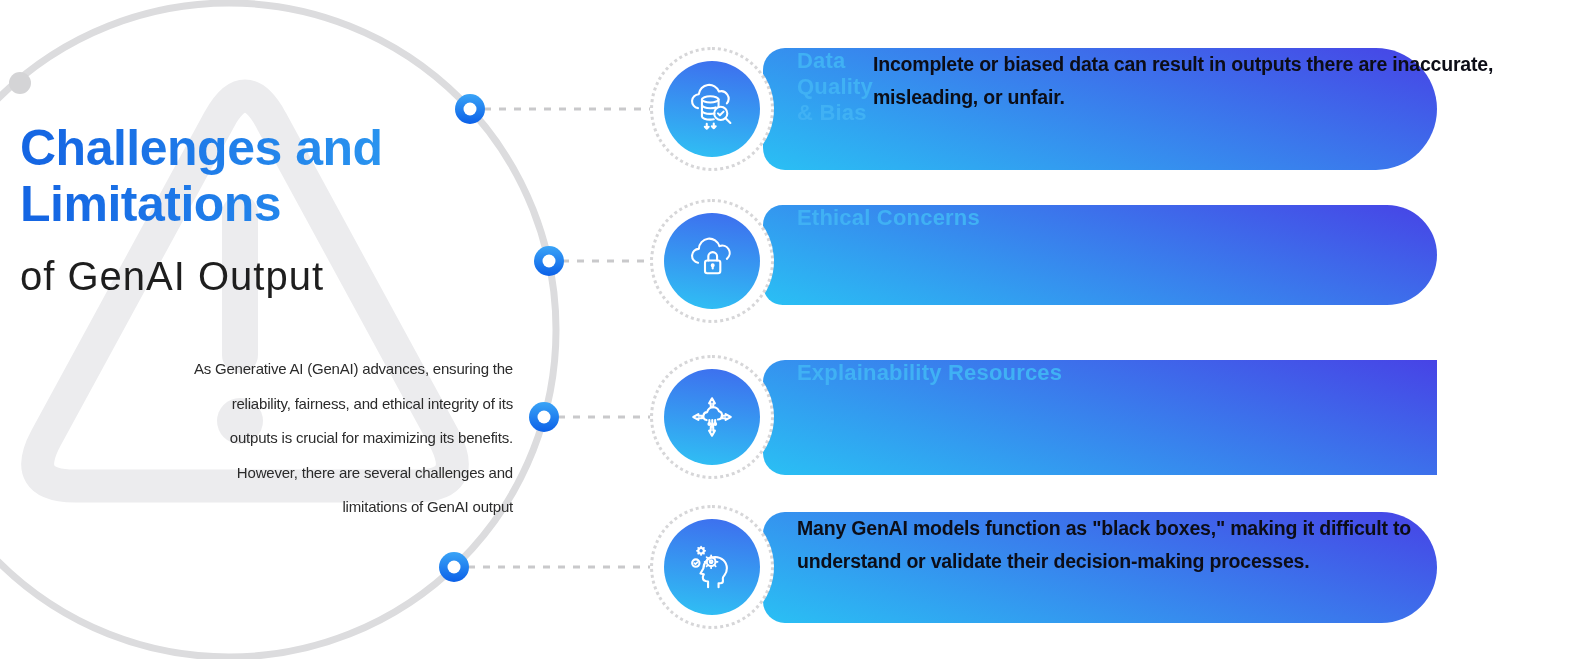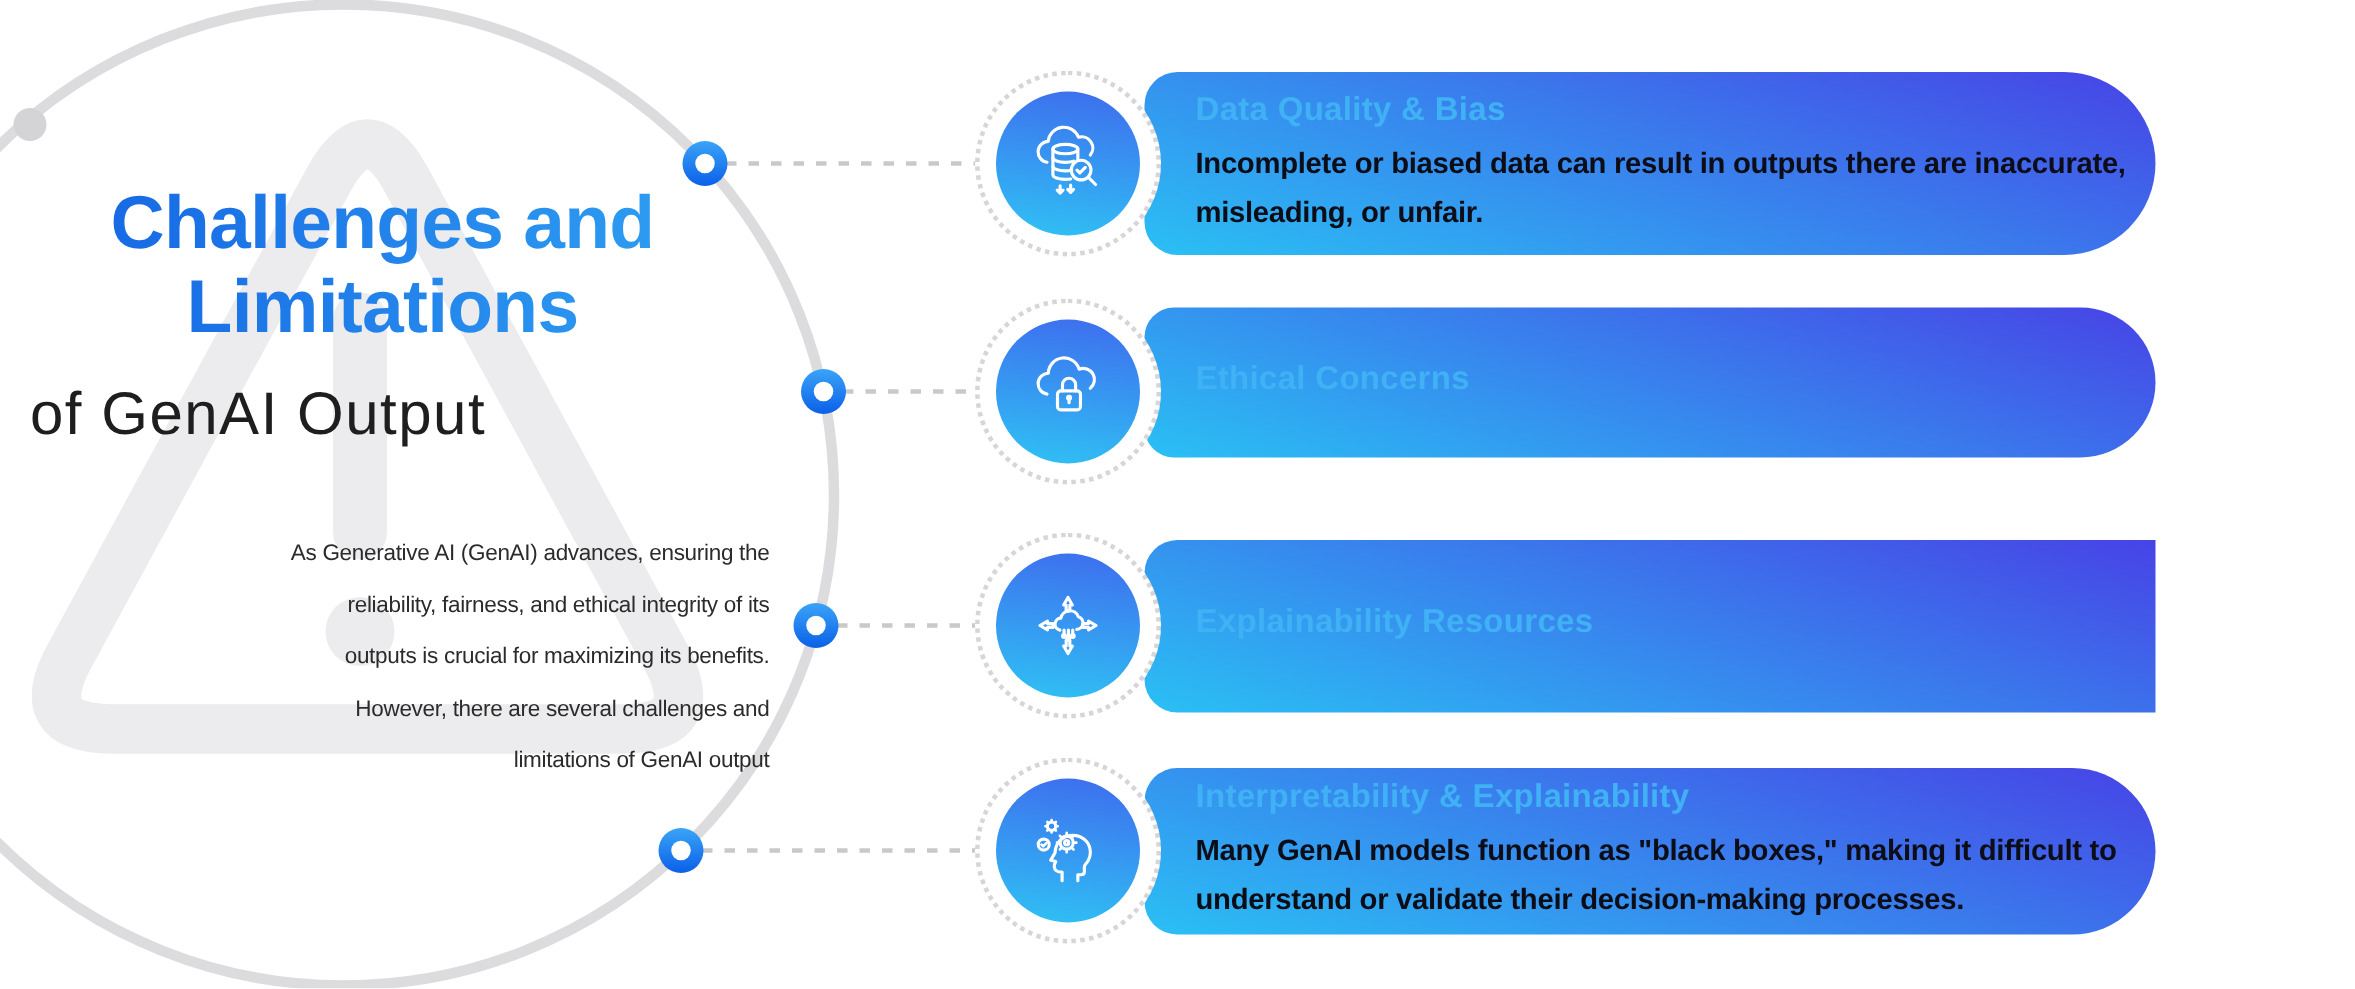--- a/index.html
+++ b/index.html
@@ -9,21 +9,21 @@
     position: relative;
     width: 1570px; height: 659px;
     background: #ffffff;
     overflow: hidden;
   }
   .bg-svg { position: absolute; left: 0; top: 0; z-index: 0; }
 
   
   .title {
     position: absolute; left: 20px; top: 120px; width: 470px; z-index: 2;
-    text-align: center; font-weight: bold;
+    font-weight: bold;
     font-size: 50px; line-height: 56px; letter-spacing: -0.5px;
     background: linear-gradient(90deg, #1566e3 5%, #2f9ff2 95%);
     -webkit-background-clip: text; background-clip: text;
     -webkit-text-fill-color: transparent; color: transparent;
     white-space: pre;
   }
   .subtitle {
     position: absolute; left: 20px; top: 252px; width: 470px; z-index: 2;
     text-align: left; font-size: 40px; line-height: 48px;
     color: #1e1e1e; font-weight: 400; letter-spacing: 1px;
@@ -31,21 +31,21 @@
   .intro {
     position: absolute; left: 1px; top: 352px; width: 512px; z-index: 2;
     text-align: right; font-size: 15px; line-height: 34.5px;
     letter-spacing: -0.2px; color: #2b2b2b; white-space: pre;
   }
 
   
   .pill {
     position: absolute; left: 763px; width: 674px; z-index: 1;
     background: linear-gradient(197deg, #4743e6 0%, #2ac0f4 100%);
-    display: flex; flex-direction: column; justify-content: center;
+    display: flex; justify-content: flex-start;
     padding-left: 34px;
   }
   .pill.r1 { top: 48px;  height: 122px; border-radius: 22px 61px 61px 22px; }
   .pill.r2 { top: 205px; height: 100px; border-radius: 22px 56px 56px 22px; }
   .pill.r3 { top: 360px; height: 115px; border-radius: 22px 0 0 22px; }
   .pill.r4 { top: 512px; height: 111px; border-radius: 22px 56px 56px 22px; }
   .card-title {
     font-size: 22px; font-weight: bold; letter-spacing: 0.2px;
     color: #40b1f4; margin-bottom: 7px;
   }
@@ -172,21 +172,20 @@
         <path d="M25.8 35.5a4.6 4.6 0 0 1 .7-9.1 7 7 0 0 1 13.4-1.1 4.9 4.9 0 0 1-1.2 9.6"></path>
         <path d="M29 35.5v3.2M32.3 35.5v4.4M35.6 35.5v3.2"></path>
         <circle cx="29" cy="40" r="1.1"></circle>
         <circle cx="32.3" cy="41.2" r="1.1"></circle>
         <circle cx="35.6" cy="40" r="1.1"></circle>
       </svg>
     </div>
   </div>
 
   <div class="pill r4">
-    <div class="card-title">Interpretability &amp; Explainability</div>
     <div class="card-body">Many GenAI models function as "black boxes," making it difficult to
 understand or validate their decision-making processes.</div>
   </div>
   <div class="icon-ring i4">
     <div class="icon-core">
       <svg width="56" height="56" viewBox="0 0 64 64">
         <path d="M27.5 55v-6.5c-3.5 0-6-1.6-6-4.4 0-1.4.6-2.6 1.2-3.7l-3.9-1 3.3-5.6c.4-7.9 6-13.3 13.4-13.3 7.7 0 13.5 5.5 13.5 12.9 0 3.1-1 5.8-2.7 7.9-.9 1.1-1.9 2-1.9 3.5l.1 3.2c0 1.5-1.1 2.5-2.7 2.5h-2.3V55"></path>
         <circle cx="31" cy="26" r="5"></circle>
         <circle cx="31" cy="26" r="1.6"></circle>
         <path d="M31 18.6v2.2M31 31.2v2.2M23.6 26h2.2M36.2 26h2.2M25.8 20.8l1.6 1.6M34.6 29.6l1.6 1.6M36.2 20.8l-1.6 1.6M27.4 29.6l-1.6 1.6" stroke-width="2"></path>

